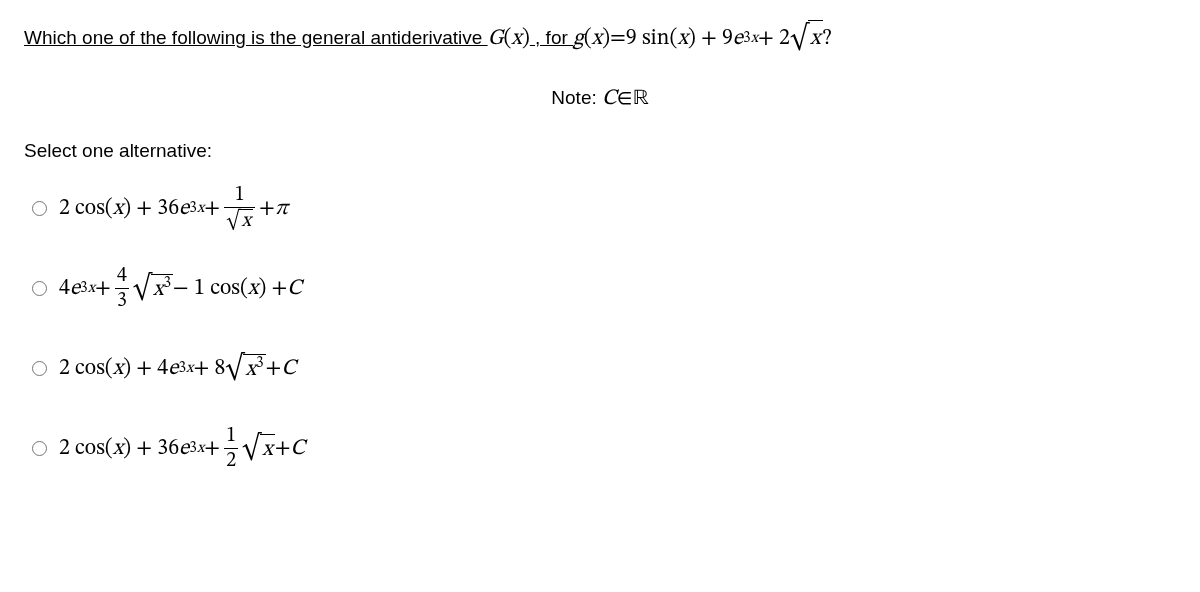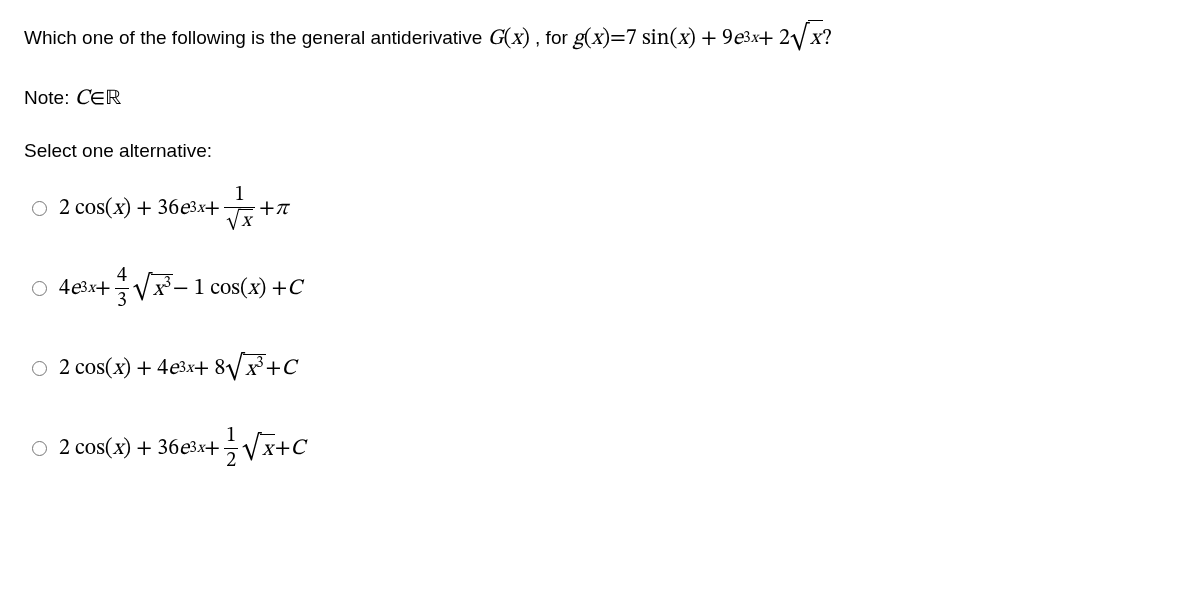--- a/index.html
+++ b/index.html
@@ -7,23 +7,25 @@
     padding: 20px 24px;
     font-family: Arial, Helvetica, sans-serif;
     font-size: 19px;
     color: #000;
     background: #fff;
     width: 1152px;
   }
   .question-line {
     margin-bottom: 28px;
     line-height: 1.6;
+    text-decoration: underline;
   }
   .note-line {
     margin-bottom: 28px;
+    text-align: center;
   }
   .select-line {
     font-weight: normal;
     margin-bottom: 22px;
   }
   .option-row {
     display: flex;
     align-items: center;
     margin-bottom: 32px;
     min-height: 48px;
@@ -83,21 +85,21 @@
       <span class="mathit">x</span>
       <span>)</span>
   </span>
   <span>, for </span>
   <span class="math">
     <span class="mathit">g</span>
       <span>(</span>
       <span class="mathit">x</span>
       <span>)</span>
     <span> = </span>
-    <span>7 sin(</span>
+    <span>9 sin(</span>
       <span class="mathit">x</span>
       <span>) + 9</span>
       <span class="mathit">e</span>
       <sup><span>3</span><span class="mathit">x</span></sup>
       <span> + 2</span>
     <span class="sqrt-wrap">
       <span class="sqrt-sym">√</span>
       <span class="sqrt-body"><span class="mathit">x</span></span>
     </span>
     <span> ?</span>

